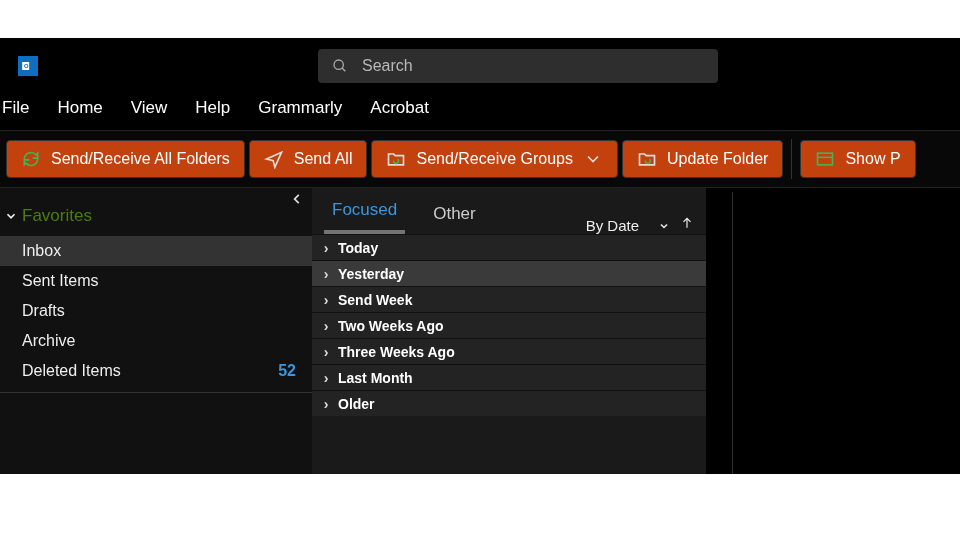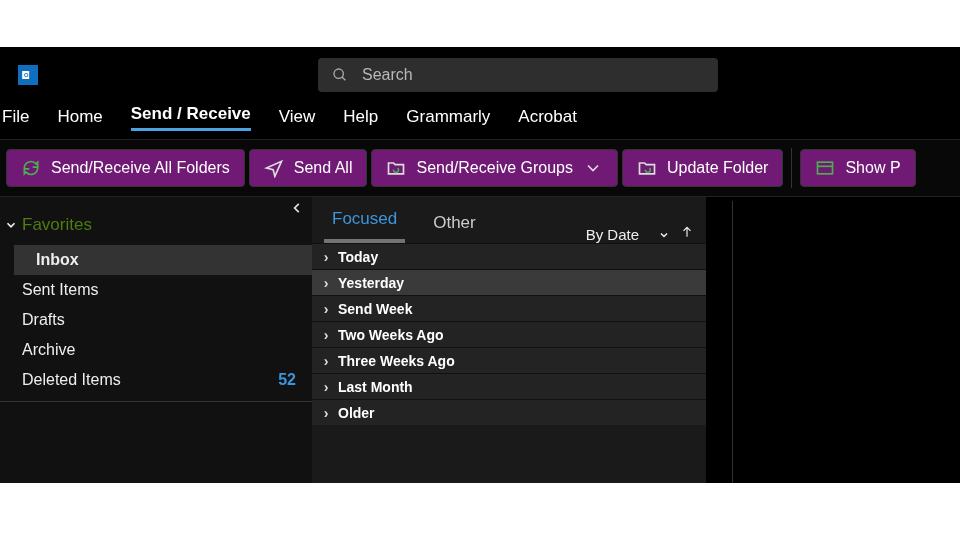--- a/index.html
+++ b/index.html
@@ -1,38 +1,38 @@
 <!DOCTYPE html>
 <html><head>
 <meta charset="utf-8">
 <style>
   * { box-sizing: border-box; margin: 0; padding: 0; }
   html, body { width: 960px; height: 540px; font-family: "Segoe UI", Arial, sans-serif; background: #fff; overflow: hidden; }
   .whitestrip { height: 38px; background: #fff; }
   .app { background: #000; height: 436px; color: #fff; position: relative; }
-  .titlebar { display: flex; align-items: center; height: 56px; margin-top: 9px; }
+  .titlebar { display: flex; align-items: center; height: 56px; }
   .app-icon { width: 20px; height: 20px; margin-left: 18px; background: #106ebe; display:flex; align-items:center; justify-content:center; }
   .app-icon svg { width:14px; height:14px; }
   .search-wrap { margin-left: 280px; width: 400px; height: 34px; background: #2e2e2e; border-radius: 4px; display:flex; align-items:center; padding: 0 14px; color:#aaa; }
   .search-wrap svg { width:16px; height:16px; margin-right:14px; stroke:#aaa; }
   .search-wrap span { font-size:16px; color:#b8b8b8; }
   .menubar { display:flex; align-items:flex-end; padding: 0 14px 8px 2px; gap: 28px; font-size:17px; height:36px; }
   .menuitem { color:#fff; padding-bottom:4px; cursor:pointer; }
   .menuitem.active { font-weight:600; border-bottom: 3px solid #4aa3e0; }
   .ribbon { height: 58px; background:#080808; border-top:1px solid #222; border-bottom:1px solid #222; display:flex; align-items:center; padding: 0 4px; overflow:hidden; }
-  .rbtn { display:flex; align-items:center; gap:10px; padding: 8px 14px; margin: 0 2px; border:1px solid #333; border-radius:4px; background:#701a75; font-size:16px; color:#fff; cursor:pointer; white-space:nowrap; }
+  .rbtn { display:flex; align-items:center; gap:10px; padding: 8px 14px; margin: 0 2px; border:1px solid #333; border-radius:4px; background:#c2410c; font-size:16px; color:#fff; cursor:pointer; white-space:nowrap; }
   .rbtn svg { width:20px; height:20px; }
   .sep { width:1px; height:40px; background:#333; margin: 0 6px; }
   .body { display:flex; height: calc(100% - 56px - 36px - 58px); }
   .sidebar { width:312px; background:#111; position:relative; }
   .collapse { position:absolute; top:4px; right:8px; color:#ddd; cursor:pointer; font-size:16px; }
   .fav-header { display:flex; align-items:center; padding: 18px 10px 10px 4px; font-size:17px; color:#4d7c0f; cursor:pointer; }
   .fav-header svg { width:14px; height:14px; margin-right:4px; }
   .navitem { display:flex; align-items:center; justify-content:space-between; padding: 6px 16px 6px 22px; font-size:16px; color:#eee; cursor:pointer; }
-  .navitem.selected { background:#333; font-weight:700;margin-left:14px; }
+  .navitem.selected { background:#333; font-weight:400; }
   .navcount { font-weight:700; color:#3a96dd; }
   .hr { height:1px; background:#333; margin-top:6px; }
   .maillist { width:394px; background:#1a1a1a; display:flex; flex-direction:column; }
   .listheader { display:flex; align-items:flex-end; height:46px; padding: 0 12px; position:relative; }
   .tab { font-size:17px; padding: 10px 8px 10px 8px; color:#ccc; cursor:pointer; margin-right:20px; }
   .tab.active { color:#3a96dd; border-bottom:4px solid #737373; }
   .bydate { margin-left:auto; display:flex; align-items:center; gap:19px; color:#eee; font-size:15px; cursor:pointer; }
   .sort-arrow { margin-left:10px; cursor:pointer; }
   .group { display:flex; align-items:center; height:26px; padding-left:6px; font-size:14px; color:#fff; background:#232323; border-top:1px solid #111; cursor:pointer; font-weight:600; }
   .group.hover { background:#3a3a3a; }
@@ -59,21 +59,20 @@
           <circle cx="10" cy="10" r="7"></circle>
           <line x1="20" y1="20" x2="15" y2="15"></line>
         </svg>
       <span>Search</span>
     </div>
   </div>
 
   <div class="menubar">
     <div class="menuitem">File</div>
     <div class="menuitem">Home</div>
-    <div class="menuitem active">Send / Receive</div>
     <div class="menuitem">View</div>
     <div class="menuitem">Help</div>
     <div class="menuitem">Grammarly</div>
     <div class="menuitem">Acrobat</div>
   </div>
 
   <div class="ribbon">
     <div class="rbtn">
       <svg viewBox="0 0 24 24" fill="none" stroke="#4caf50" stroke-width="2">
           <path d="M4 12a8 8 0 0 1 14-5l2-2v6h-6"></path>

